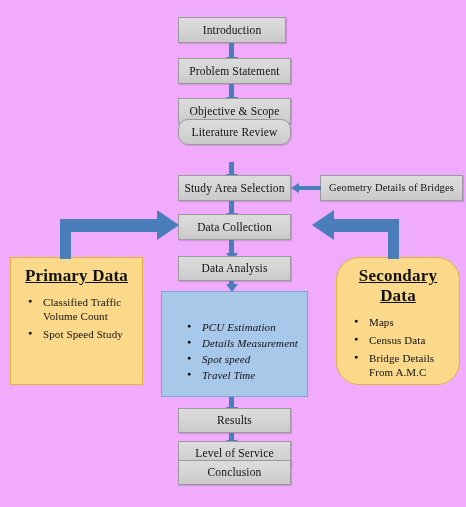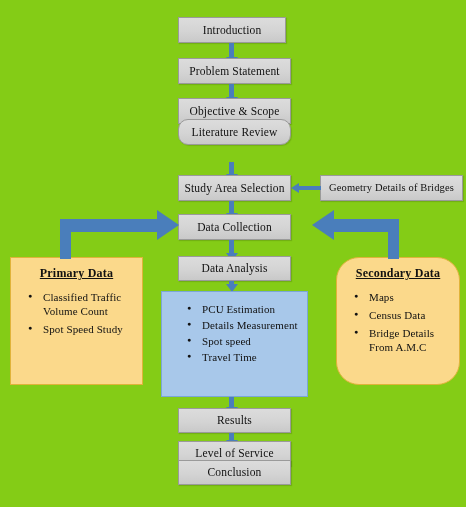--- a/index.html
+++ b/index.html
@@ -4,21 +4,21 @@
 <style>
   html, body {
     margin: 0;
     padding: 0;
     background: #ffffff;
   }
   #canvas {
     position: relative;
     width: 466px;
     height: 507px;
-    background: #84cc16;
+    background: #f0abfc;
     overflow: hidden;
     font-family: "Liberation Serif", "DejaVu Serif", serif;
   }
 
   
   .node {
     position: absolute;
     box-sizing: border-box;
     background: linear-gradient(to bottom, #dcdcdc 0%, #d4d4d4 55%, #c9c9c9 100%);
     border: 1px solid #9a9a9a;
@@ -47,21 +47,21 @@
     border: 1px solid #e0b33a;
   }
   .databox.blue {
     background: #a8c8ea;
     border: 1px solid #7ba7d6;
   }
   .databox .dbtitle {
     text-align: center;
     font-weight: bold;
     text-decoration: underline;
-    font-size: 12px;
+    font-size: 17px;
     margin-bottom: 9px;
     letter-spacing: 0.2px;
   }
   .databox ul {
     margin: 0;
     padding-left: 26px;
     list-style: none;
   }
   .databox li {
     position: relative;
@@ -198,21 +198,21 @@
       <li>Census Data</li>
       <li>Bridge Details From A.M.C</li>
     </ul>
   </div>
 
   <div class="thick-v" style="left:388px; top:219px; height:40px;"></div>
   <div class="thick-h" style="left:334px; top:219px; width:65px;"></div>
   <div class="arrowhead-left" style="left:312px; top:210px;"></div>
 
   <div class="databox blue" style="left:161px; top:291px; width:147px; height:106px;">
-    <ul style="padding-left:34px; margin-top:2px;">
+    <ul style="padding-left:34px; margin-top:20px;font-style:italic;">
       <li>PCU Estimation</li>
       <li>Details Measurement</li>
       <li>Spot speed</li>
       <li>Travel Time</li>
     </ul>
   </div>
 
   <div class="vconn" style="left:229px; top:397px; height:11px;"></div>
 
   <div class="node" style="left:178px; top:408px; width:113px; height:25px;">Results</div>

